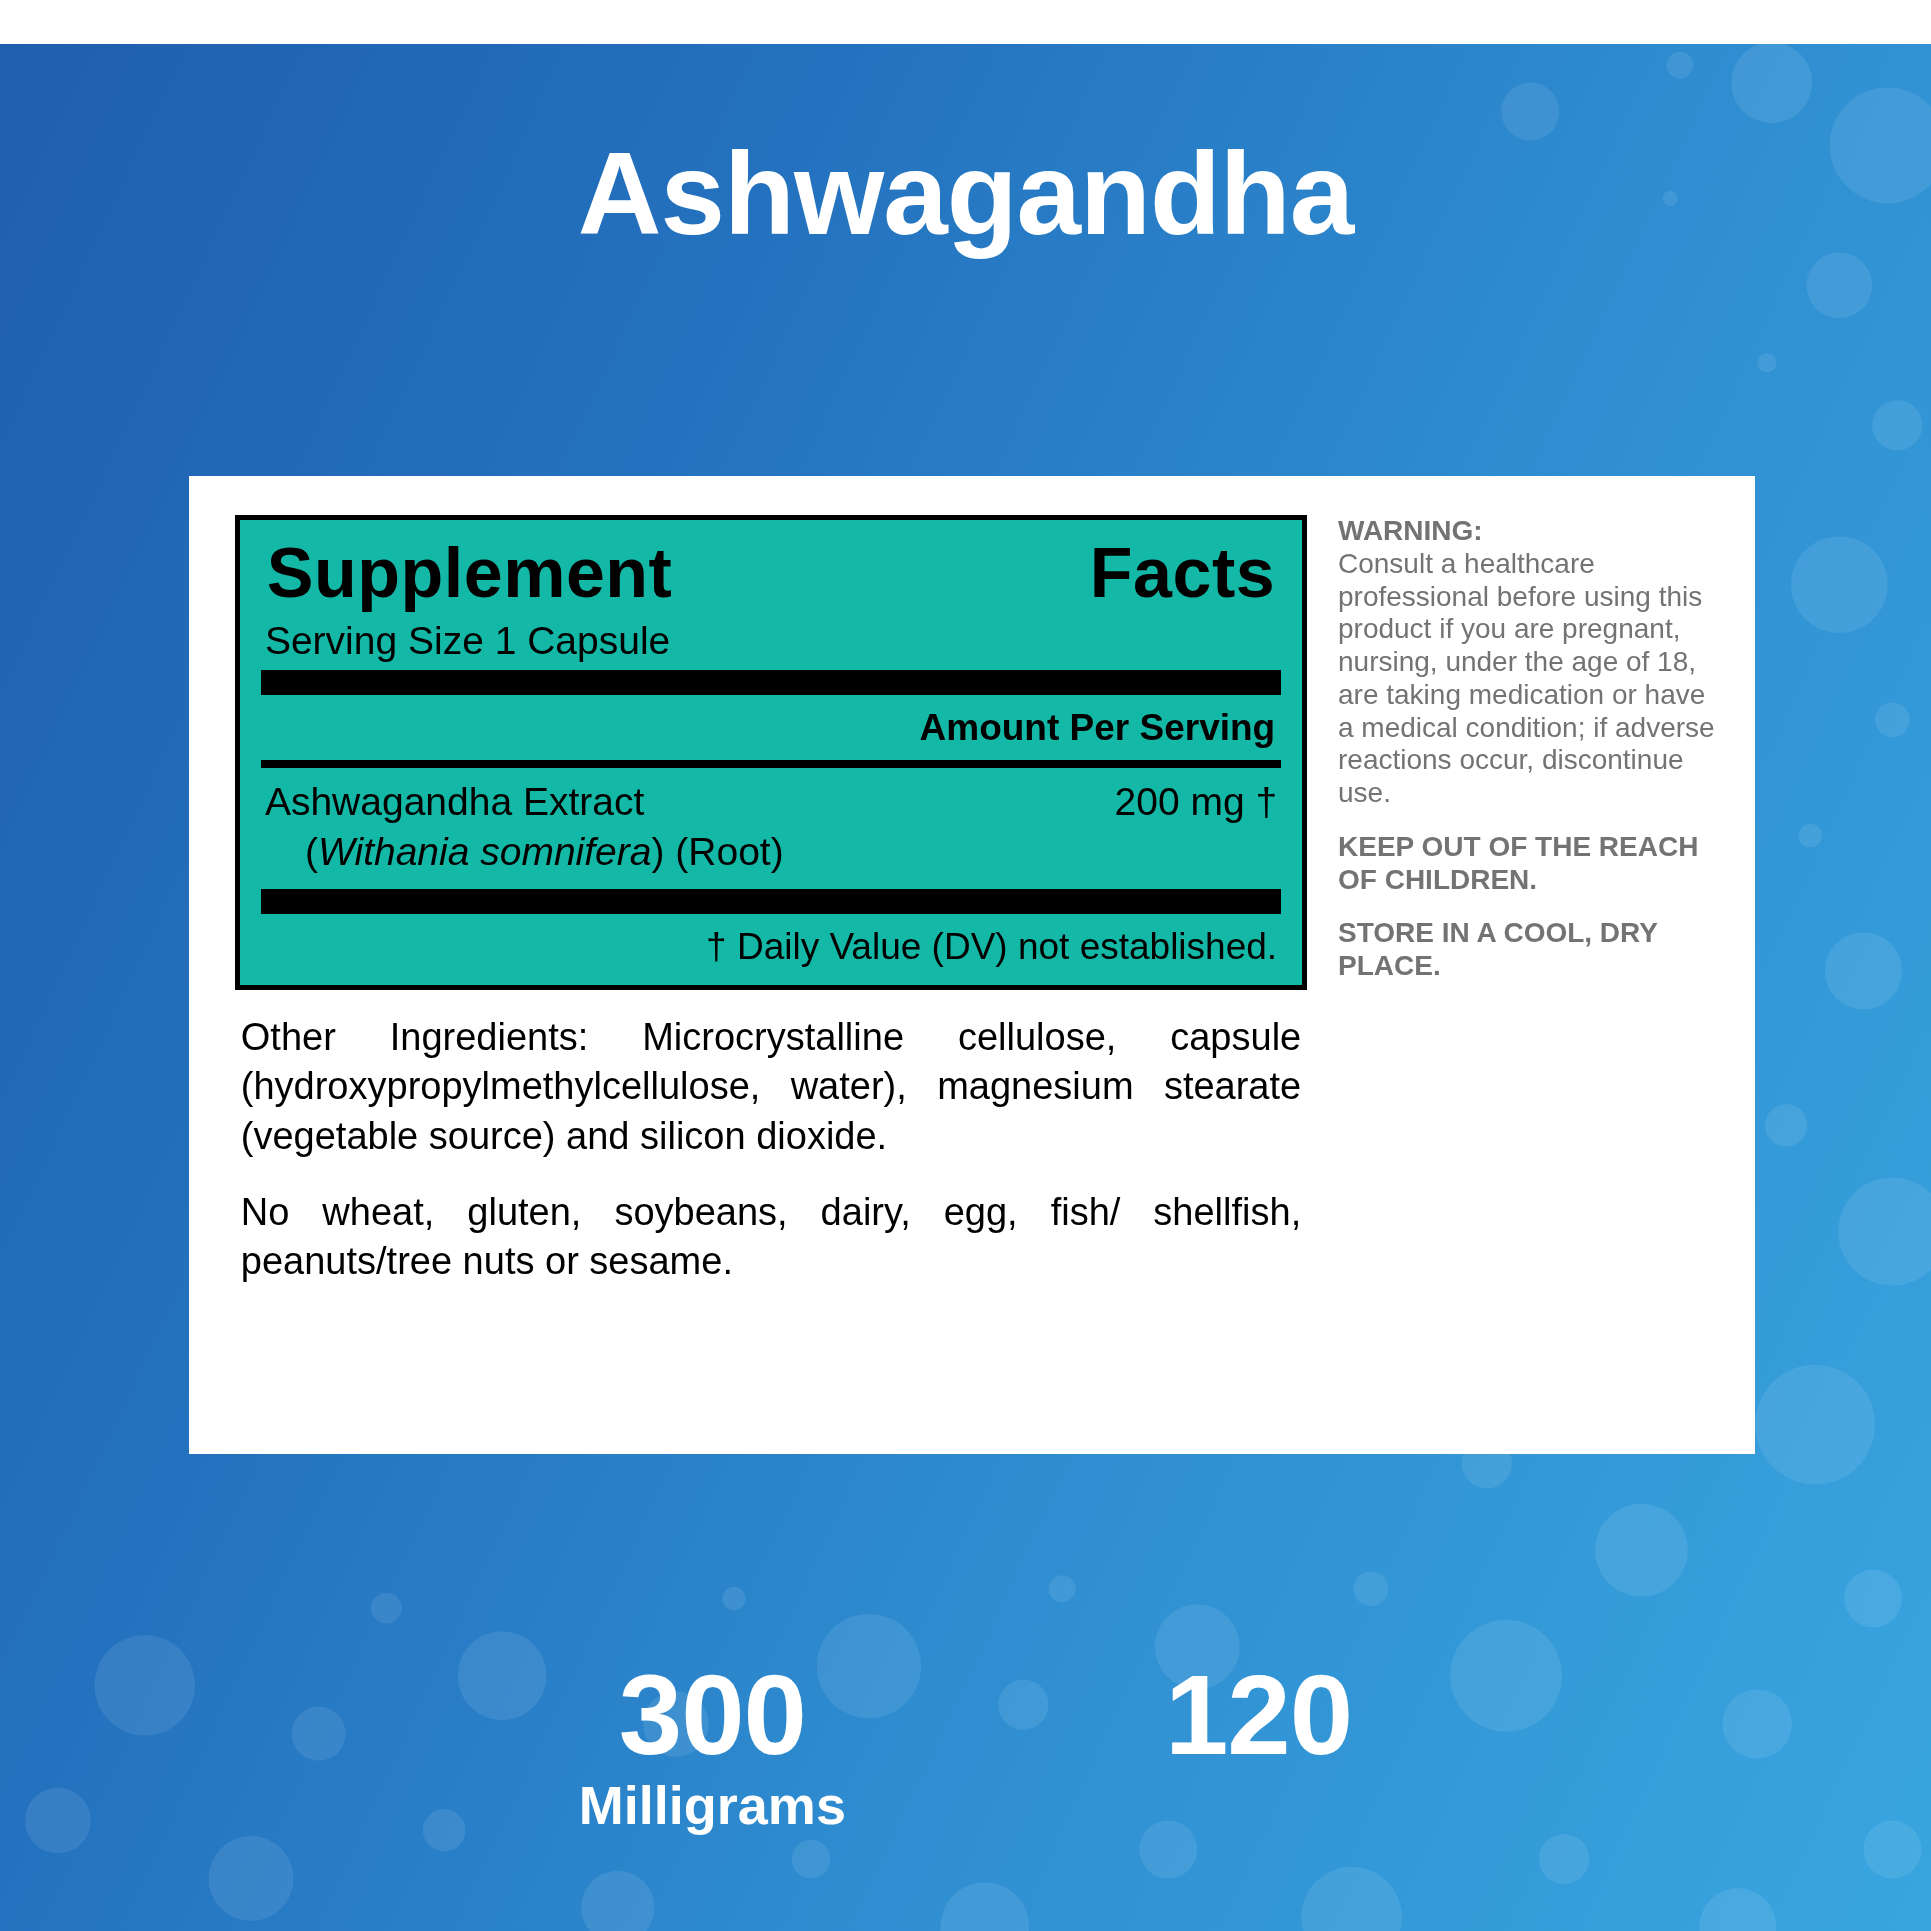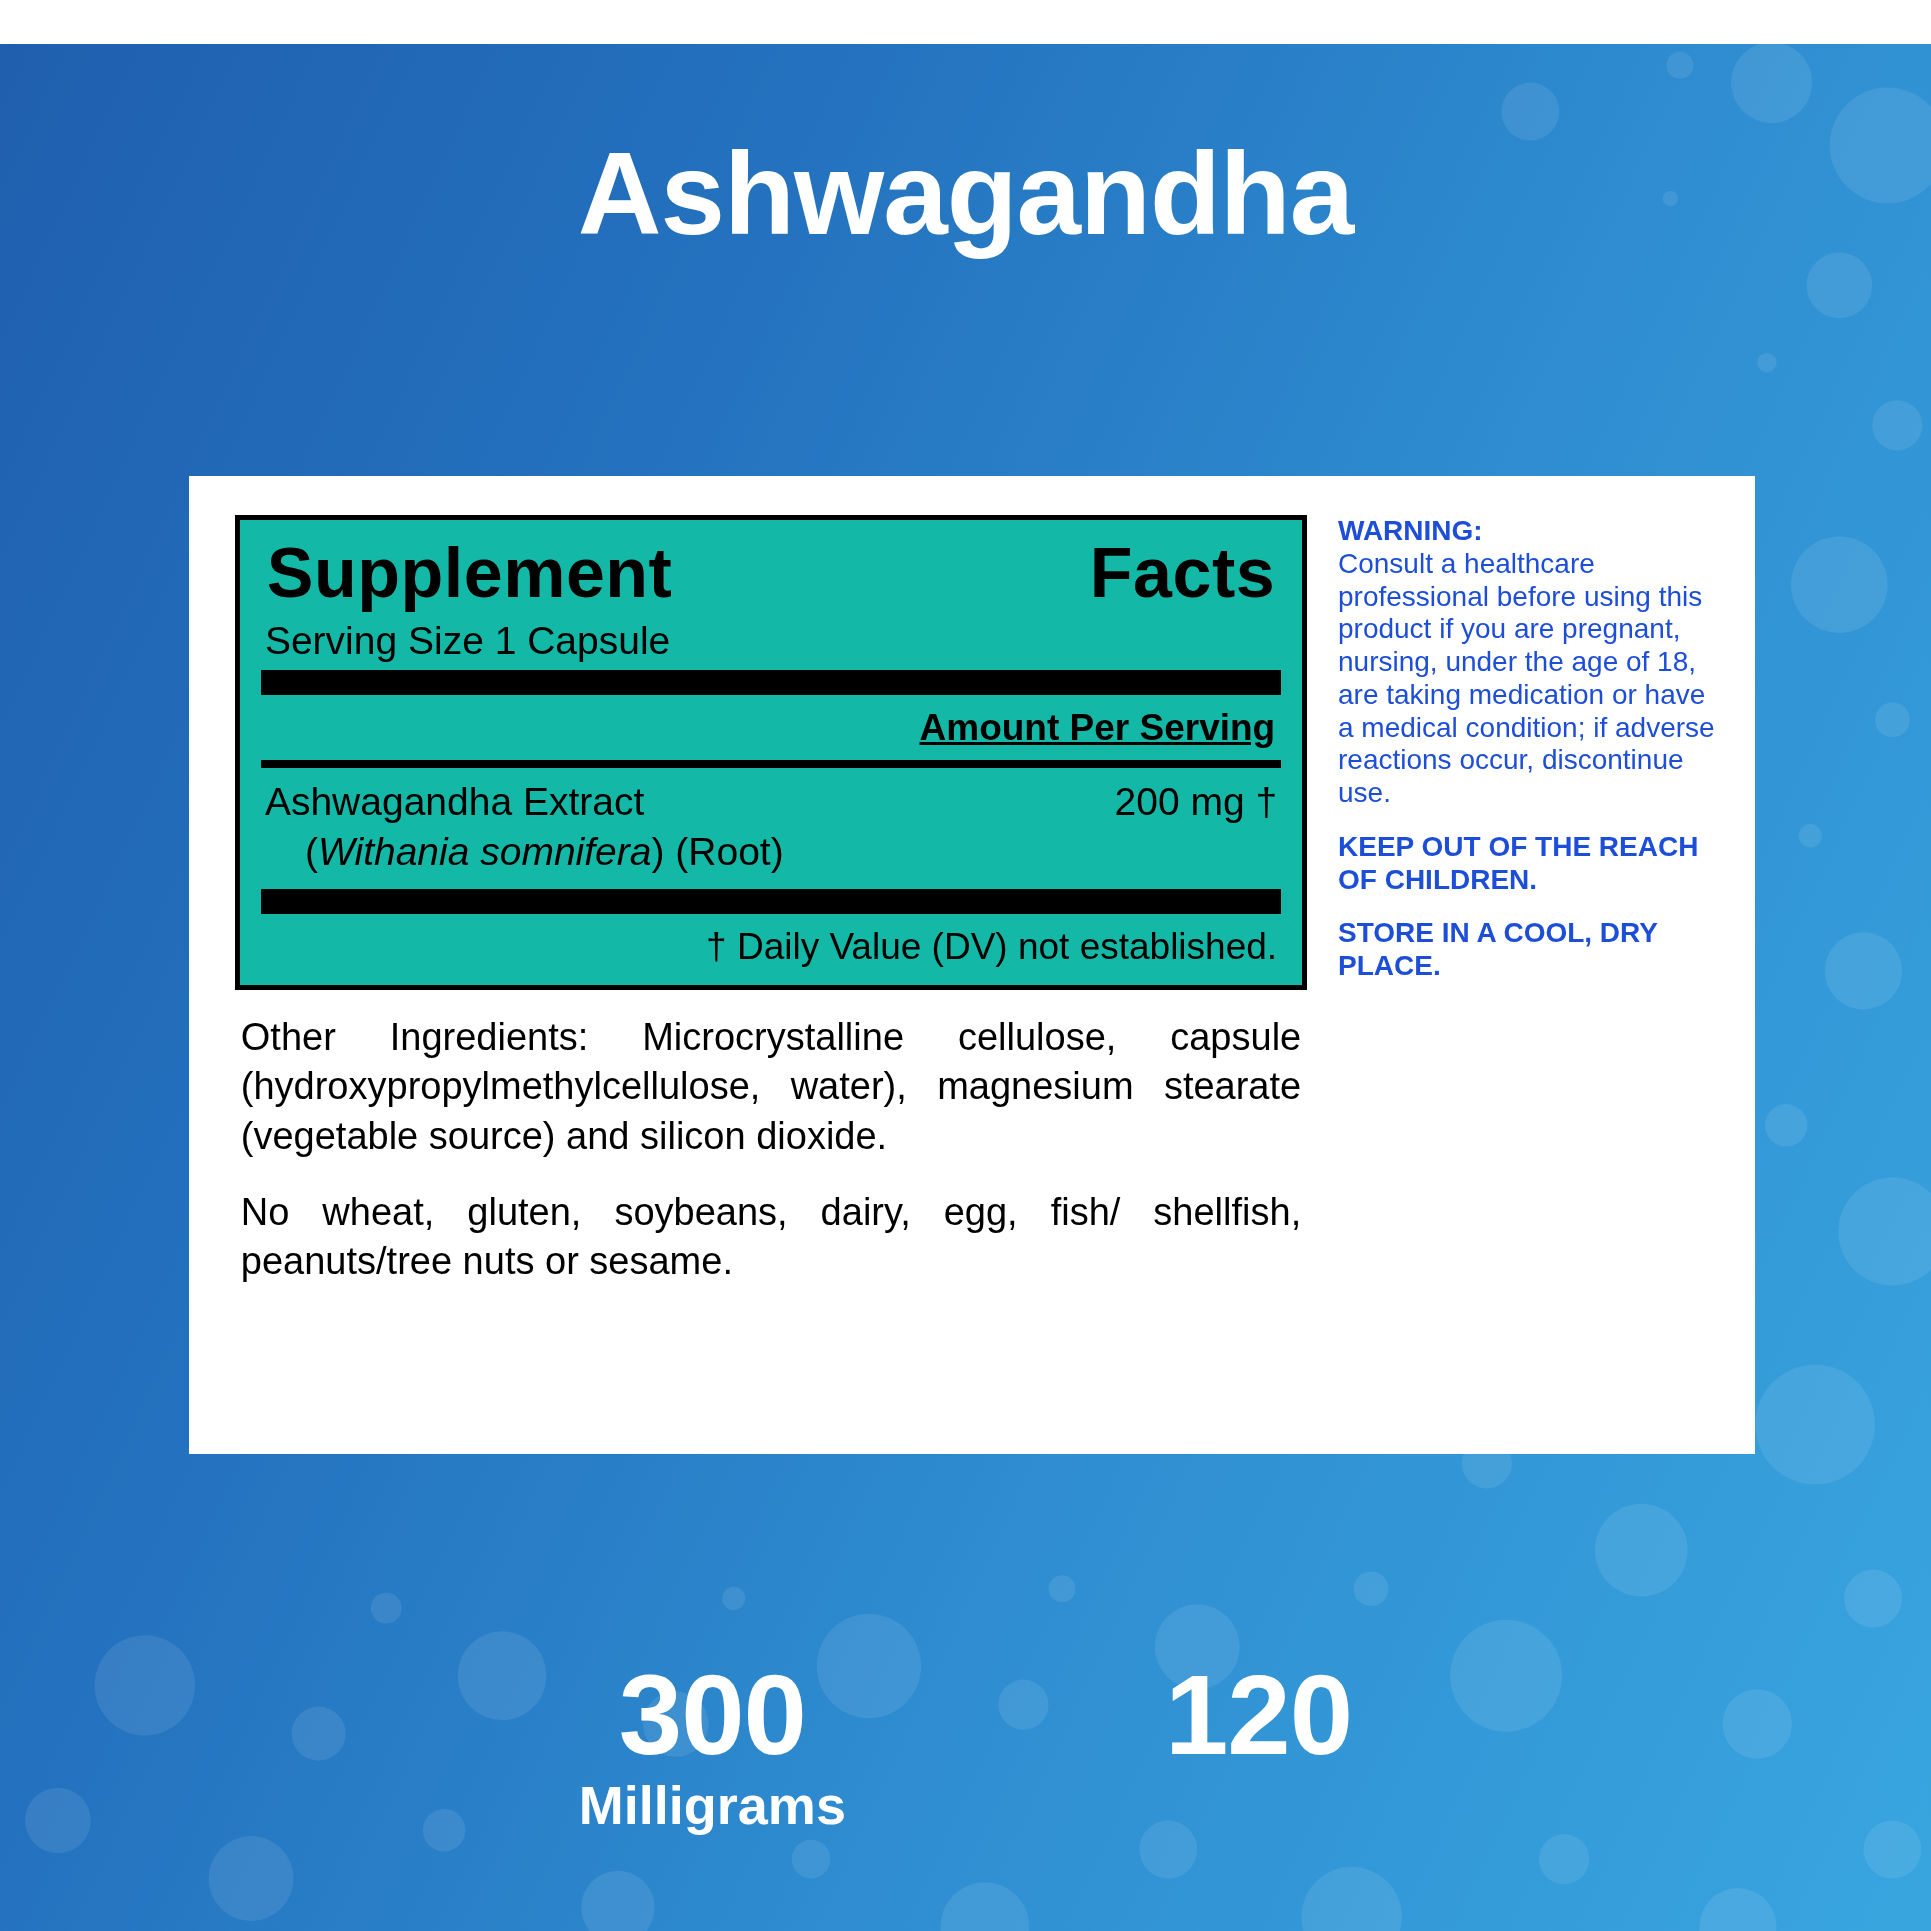--- a/index.html
+++ b/index.html
@@ -59,21 +59,20 @@
     font-size: 39px;
     padding: 5.8px 3.9px 7.7px 3.9px;
   }
   .rule-thick { height: 25px; background: #000; margin: 0 0 0 0; }
   .rule-thin { height: 7.7px; background: #000; }
   .amount-row {
     font-size: 37px;
     font-weight: bold;
     text-align: right;
     padding: 11.6px 5.8px 11.6px 0;
-    text-decoration: underline;
   }
   .ing-row {
     font-size: 39px;
     padding: 11.6px 3.9px 5.8px 3.9px;
     display: flex;
     justify-content: space-between;
     align-items: baseline;
   }
   .ing-sub {
     font-size: 39px;
@@ -97,21 +96,21 @@
     text-align: justify;
     padding: 27px 5.8px 0 5.8px;
   }
 
   .warning-col {
     position: absolute;
     left: 1149px; top: 39px;
     width: 377px;
     font-size: 28px;
     line-height: 1.17;
-    color: #1d4ed8;
+    color: #737373;
   }
   .warning-col .w-head { font-weight: bold; }
   .warning-col p { margin-bottom: 0; }
   .warning-col .blk { margin-top: 21px; font-weight: bold; }
 
   .bottom-stats {
     position: absolute;
     left: 0; right: 0;
     top: 1614px;
     display: flex;

